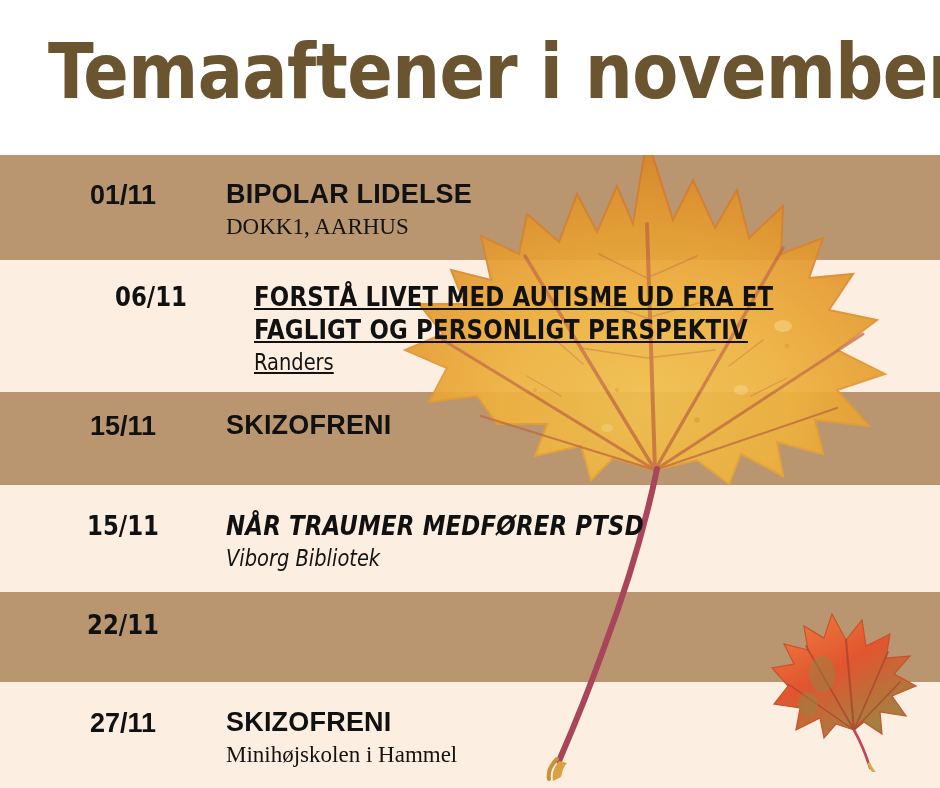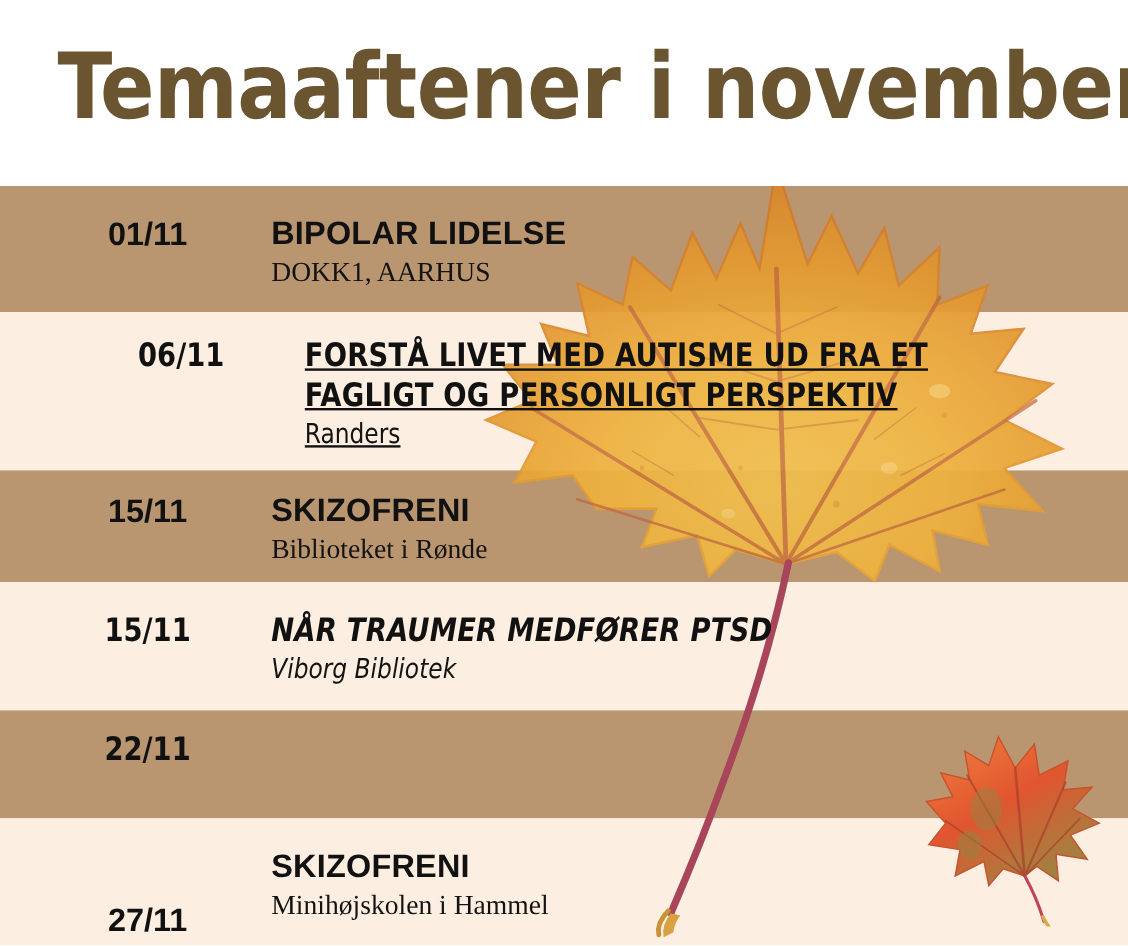--- a/index.html
+++ b/index.html
@@ -259,35 +259,34 @@
         <div class="event-body" style="top: 20px; text-decoration: underline;">
           <div class="event-title">FORSTÅ LIVET MED AUTISME UD FRA ET
 FAGLIGT OG PERSONLIGT PERSPEKTIV</div>
           <div class="event-venue">Randers</div>
         </div>
       </div>
       <div class="event" style="top: 392px; height: 93px;">
         <div class="event-date" style="top: 19px;">15/11</div>
         <div class="event-body" style="top: 17px;">
           <div class="event-title">SKIZOFRENI</div>
-          <div class="event-venue">Biblioteket i Rønde</div>
         </div>
       </div>
       <div class="event cond" style="top: 485px; height: 107px;">
         <div class="event-date" style="top: 26px;">15/11</div>
         <div class="event-body" style="top: 24px; font-style: italic;">
           <div class="event-title">NÅR TRAUMER MEDFØRER PTSD</div>
           <div class="event-venue">Viborg Bibliotek</div>
         </div>
       </div>
       <div class="event cond" style="top: 592px; height: 90px;">
         <div class="event-date" style="top: 18px;">22/11</div>
       </div>
       <div class="event" style="top: 682px; height: 106px;">
-        <div class="event-date" style="top: 26px; margin-top: 44px;">27/11</div>
+        <div class="event-date" style="top: 26px;">27/11</div>
         <div class="event-body" style="top: 24px;">
           <div class="event-title">SKIZOFRENI</div>
           <div class="event-venue">Minihøjskolen i Hammel</div>
         </div>
       </div>
     </div>
 
   <div id="title-bar">
     <div id="poster-title">Temaaftener i november</div>
   </div>

